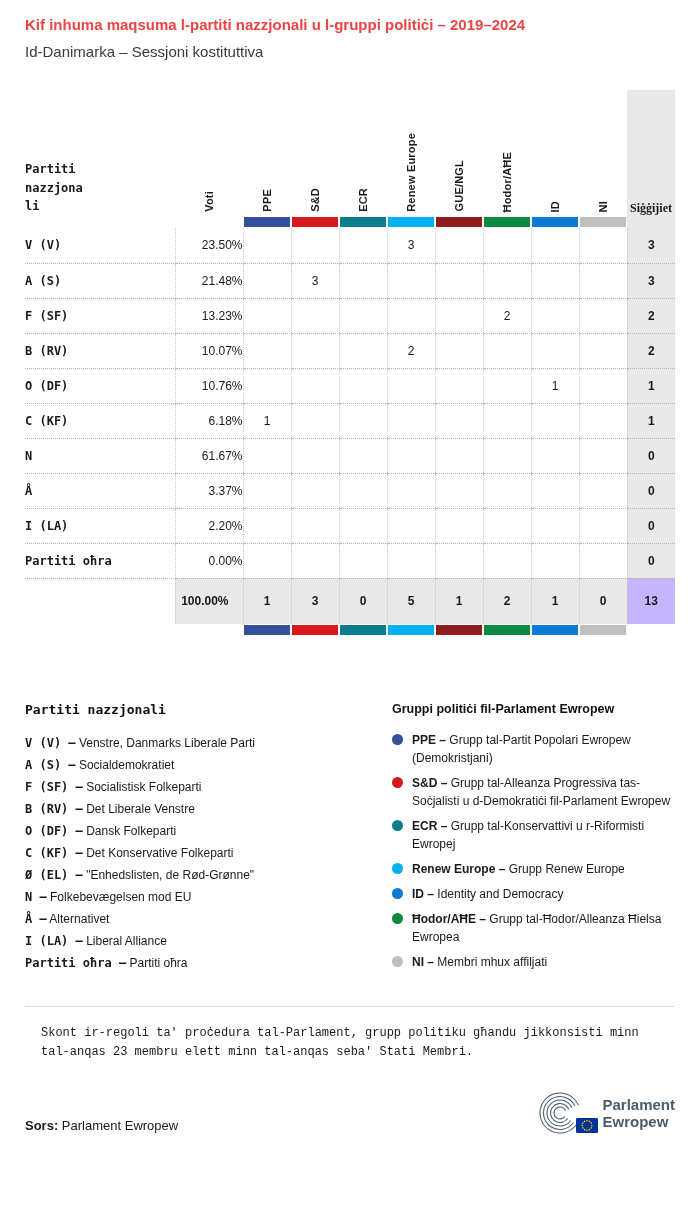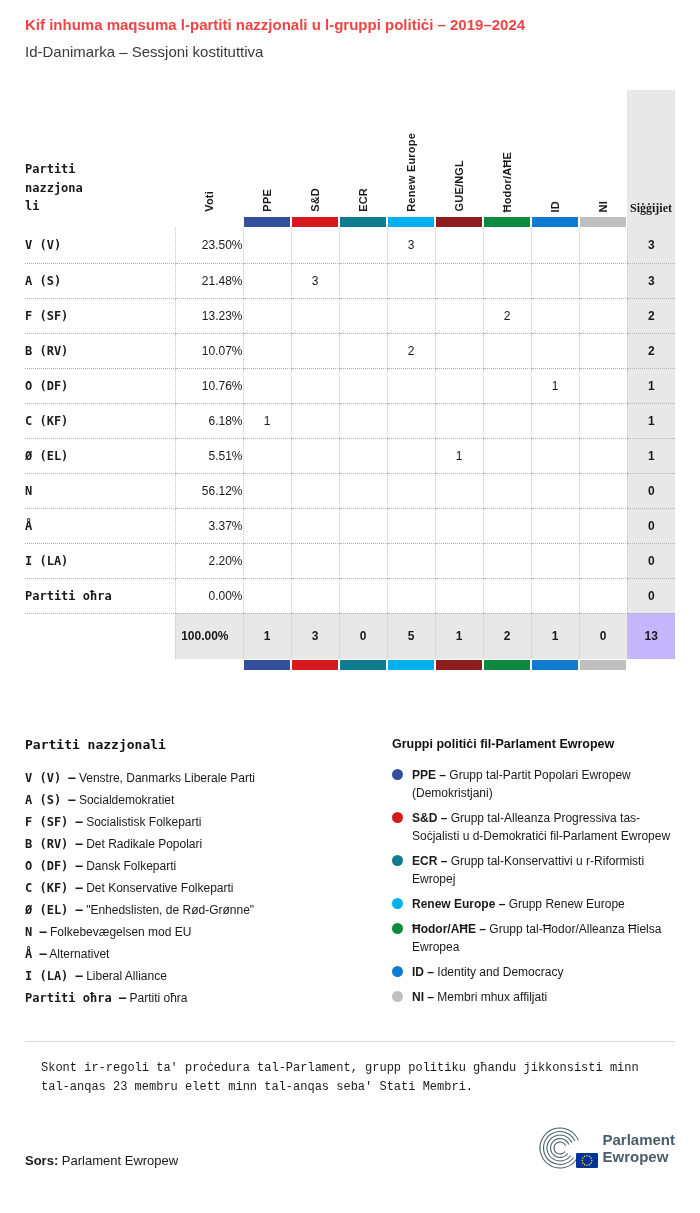--- a/index.html
+++ b/index.html
@@ -229,35 +229,22 @@
           <td class="num vline"></td>
           <td class="num vline"></td>
           <td class="num vline"></td>
           <td class="num vline"></td>
           <td class="num vline"></td>
           <td class="num vline"></td>
           <td class="num vline"></td>
           <td class="seats-cell vline">1</td>
         </tr>
         <tr class="data-row">
-          <td class="party">Ø (EL)</td>
-          <td class="voti vline">5.51%</td>
-          <td class="num vline"></td>
-          <td class="num vline"></td>
-          <td class="num vline"></td>
-          <td class="num vline"></td>
-          <td class="num vline">1</td>
-          <td class="num vline"></td>
-          <td class="num vline"></td>
-          <td class="num vline"></td>
-          <td class="seats-cell vline">1</td>
-        </tr>
-        <tr class="data-row">
           <td class="party">N</td>
-          <td class="voti vline">56.12%</td>
+          <td class="voti vline">61.67%</td>
           <td class="num vline"></td>
           <td class="num vline"></td>
           <td class="num vline"></td>
           <td class="num vline"></td>
           <td class="num vline"></td>
           <td class="num vline"></td>
           <td class="num vline"></td>
           <td class="num vline"></td>
           <td class="seats-cell vline">0</td>
         </tr>
@@ -345,21 +332,21 @@
       </tbody>
   </table>
 
   <div class="legends">
     <div class="legend-left">
       <div class="legend-title-mono">Partiti nazzjonali</div>
       <ul class="lp-list" id="parties-legend-list">
           <li class="lp-item"><b>V (V) –</b> <span>Venstre, Danmarks Liberale Parti</span></li>
           <li class="lp-item"><b>A (S) –</b> <span>Socialdemokratiet</span></li>
           <li class="lp-item"><b>F (SF) –</b> <span>Socialistisk Folkeparti</span></li>
-          <li class="lp-item"><b>B (RV) –</b> <span>Det Radikale Popolari</span></li>
+          <li class="lp-item"><b>B (RV) –</b> <span>Det Liberale Venstre</span></li>
           <li class="lp-item"><b>O (DF) –</b> <span>Dansk Folkeparti</span></li>
           <li class="lp-item"><b>C (KF) –</b> <span>Det Konservative Folkeparti</span></li>
           <li class="lp-item"><b>Ø (EL) –</b> <span>"Enhedslisten, de Rød-Grønne"</span></li>
           <li class="lp-item"><b>N –</b> <span>Folkebevægelsen mod EU</span></li>
           <li class="lp-item"><b>Å –</b> <span>Alternativet</span></li>
           <li class="lp-item"><b>I (LA) –</b> <span>Liberal Alliance</span></li>
           <li class="lp-item"><b>Partiti oħra –</b> <span>Partiti oħra</span></li>
         </ul>
     </div>
     <div class="legend-right">
@@ -375,26 +362,26 @@
           </li>
           <li class="lg-item">
             <span class="lg-dot" style="background:#0e7b8f"></span>
             <span class="lg-text"><b>ECR –</b> Grupp tal-Konservattivi u r-Riformisti Ewropej</span>
           </li>
           <li class="lg-item">
             <span class="lg-dot" style="background:#00b0ef"></span>
             <span class="lg-text"><b>Renew Europe –</b> Grupp Renew Europe</span>
           </li>
           <li class="lg-item">
+            <span class="lg-dot" style="background:#0f7ad2"></span>
+            <span class="lg-text"><b>ID –</b> Identity and Democracy</span>
+          </li>
+          <li class="lg-item">
             <span class="lg-dot" style="background:#0e8a3e"></span>
             <span class="lg-text"><b>Ħodor/AĦE –</b> Grupp tal-Ħodor/Alleanza Ħielsa Ewropea</span>
-          </li>
-          <li class="lg-item">
-            <span class="lg-dot" style="background:#0f7ad2"></span>
-            <span class="lg-text"><b>ID –</b> Identity and Democracy</span>
           </li>
           <li class="lg-item">
             <span class="lg-dot" style="background:#bfbfbf"></span>
             <span class="lg-text"><b>NI –</b> Membri mhux affiljati</span>
           </li>
         </ul>
     </div>
   </div>
 
   <hr class="rule">

